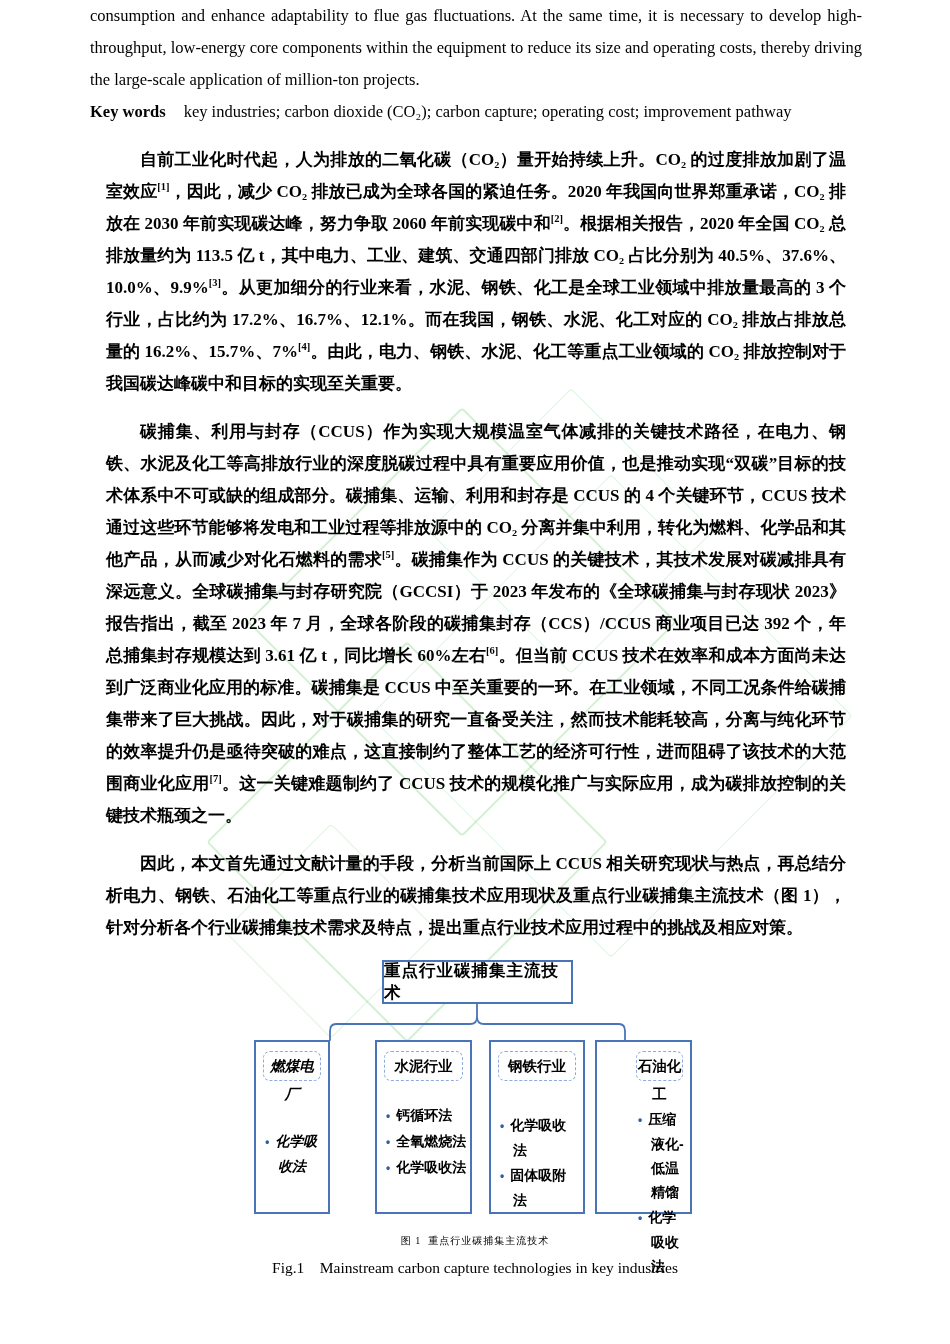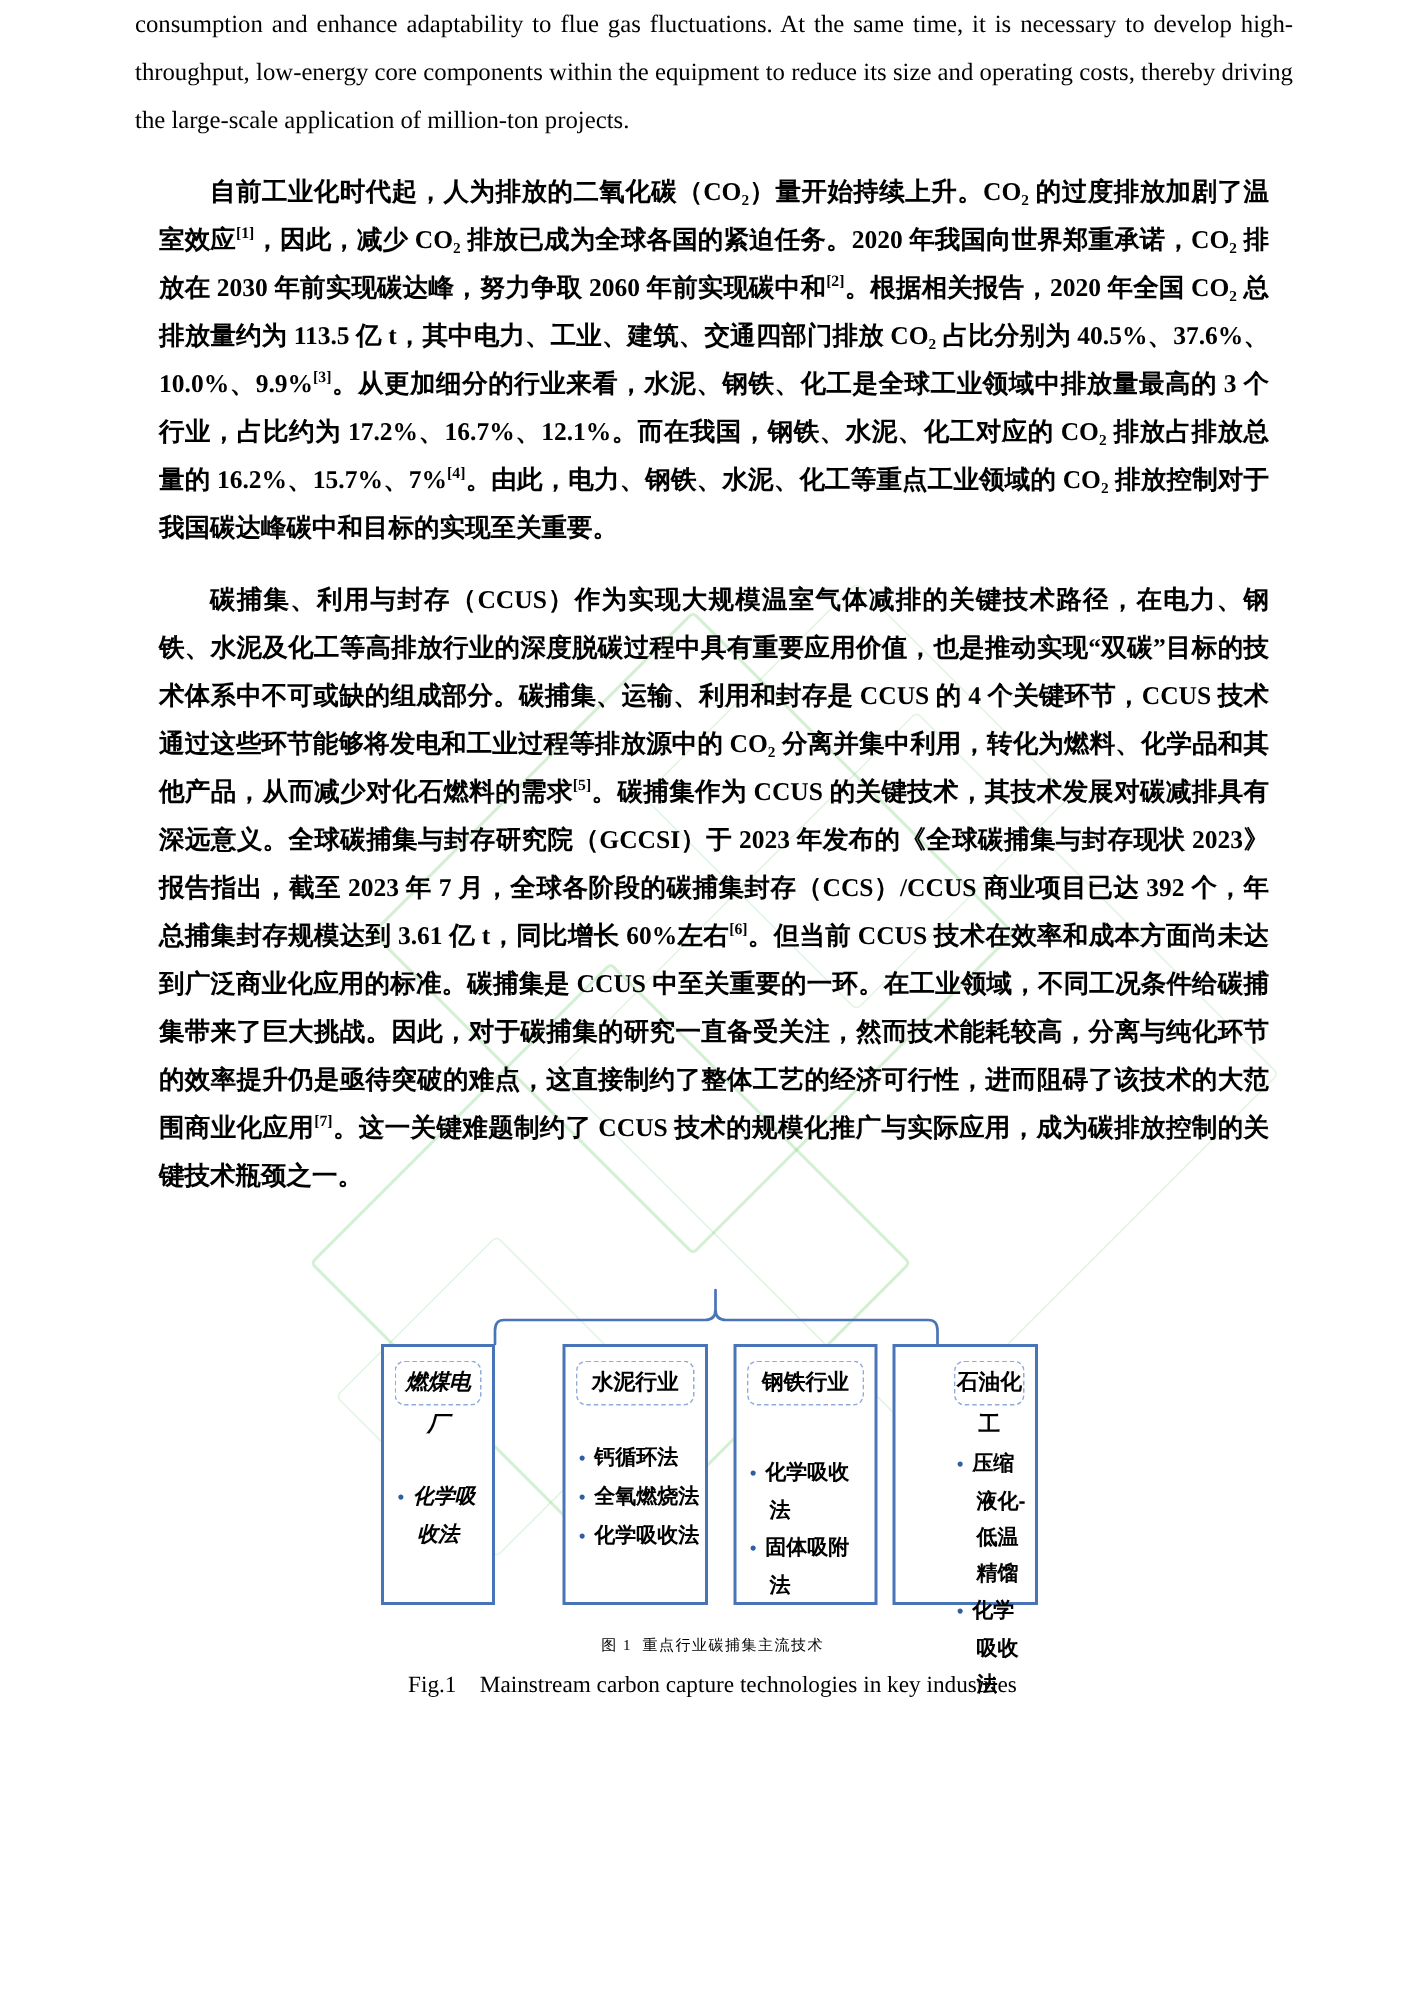--- a/index.html
+++ b/index.html
@@ -115,29 +115,32 @@
 <div class="wm-layer">
   <div class="wm" style="left:310px; top:470px; width:300px; height:300px;"></div>
   <div class="wm thin" style="left:440px; top:545px; width:340px; height:340px;"></div>
   <div class="wm" style="left:265px; top:700px; width:280px; height:280px;"></div>
   <div class="wm thin" style="left:470px; top:430px; width:200px; height:200px;"></div>
   <div class="wm thin" style="left:255px; top:855px; width:150px; height:150px;"></div>
 </div>
 
 <div class="textcol">
   <p class="en-abstract">consumption and enhance adaptability to flue gas fluctuations. At the same time, it is necessary to develop high-throughput, low-energy core components within the equipment to reduce its size and operating costs, thereby driving the large-scale application of million-ton projects.</p>
+  <p class="kw-line"><span class="kw-label">Key words</span><span>key industries; carbon dioxide (CO₂); carbon capture; operating cost; improvement pathway</span></p>
   <p class="zh-para">自前工业化时代起，人为排放的二氧化碳（CO₂）量开始持续上升。CO₂ 的过度排放加剧了温室效应<sup class="ref">[1]</sup>，因此，减少 CO₂ 排放已成为全球各国的紧迫任务。2020 年我国向世界郑重承诺，CO₂ 排放在 2030 年前实现碳达峰，努力争取 2060 年前实现碳中和<sup class="ref">[2]</sup>。根据相关报告，2020 年全国 CO₂ 总排放量约为 113.5 亿 t，其中电力、工业、建筑、交通四部门排放 CO₂ 占比分别为 40.5%、37.6%、10.0%、9.9%<sup class="ref">[3]</sup>。从更加细分的行业来看，水泥、钢铁、化工是全球工业领域中排放量最高的 3 个行业，占比约为 17.2%、16.7%、12.1%。而在我国，钢铁、水泥、化工对应的 CO₂ 排放占排放总量的 16.2%、15.7%、7%<sup class="ref">[4]</sup>。由此，电力、钢铁、水泥、化工等重点工业领域的 CO₂ 排放控制对于我国碳达峰碳中和目标的实现至关重要。</p>
   <p class="zh-para">碳捕集、利用与封存（CCUS）作为实现大规模温室气体减排的关键技术路径，在电力、钢铁、水泥及化工等高排放行业的深度脱碳过程中具有重要应用价值，也是推动实现“双碳”目标的技术体系中不可或缺的组成部分。碳捕集、运输、利用和封存是 CCUS 的 4 个关键环节，CCUS 技术通过这些环节能够将发电和工业过程等排放源中的 CO₂ 分离并集中利用，转化为燃料、化学品和其他产品，从而减少对化石燃料的需求<sup class="ref">[5]</sup>。碳捕集作为 CCUS 的关键技术，其技术发展对碳减排具有深远意义。全球碳捕集与封存研究院（GCCSI）于 2023 年发布的《全球碳捕集与封存现状 2023》报告指出，截至 2023 年 7 月，全球各阶段的碳捕集封存（CCS）/CCUS 商业项目已达 392 个，年总捕集封存规模达到 3.61 亿 t，同比增长 60%左右<sup class="ref">[6]</sup>。但当前 CCUS 技术在效率和成本方面尚未达到广泛商业化应用的标准。碳捕集是 CCUS 中至关重要的一环。在工业领域，不同工况条件给碳捕集带来了巨大挑战。因此，对于碳捕集的研究一直备受关注，然而技术能耗较高，分离与纯化环节的效率提升仍是亟待突破的难点，这直接制约了整体工艺的经济可行性，进而阻碍了该技术的大范围商业化应用<sup class="ref">[7]</sup>。这一关键难题制约了 CCUS 技术的规模化推广与实际应用，成为碳排放控制的关键技术瓶颈之一。</p>
+  <p class="zh-para">因此，本文首先通过文献计量的手段，分析当前国际上 CCUS 相关研究现状与热点，再总结分析电力、钢铁、石油化工等重点行业的碳捕集技术应用现状及重点行业碳捕集主流技术（图 1），针对分析各个行业碳捕集技术需求及特点，提出重点行业技术应用过程中的挑战及相应对策。</p>
 </div>
 
 <div class="fig">
   <svg class="fig-connector" viewBox="0 0 950 258" xmlns="http://www.w3.org/2000/svg">
     <path d="M477,44 L477,57 Q477,64 470,64 L336,64 Q330,64 330,71 L330,80 M477,57 Q477,64 484,64 L619,64 Q625,64 625,71 L625,80" fill="none" stroke="#4a74b8" stroke-width="1.8" stroke-linecap="round"></path>
   </svg>
 
+  <div class="fig-title-box">重点行业碳捕集主流技术</div>
 
   <div class="col col-1">
     <div class="pill">燃煤电厂</div>
     <ul class="items">
         <li>化学吸收法</li>
       </ul>
   </div>
   <div class="col col-2">
     <div class="pill">水泥行业</div>
     <ul class="items">

